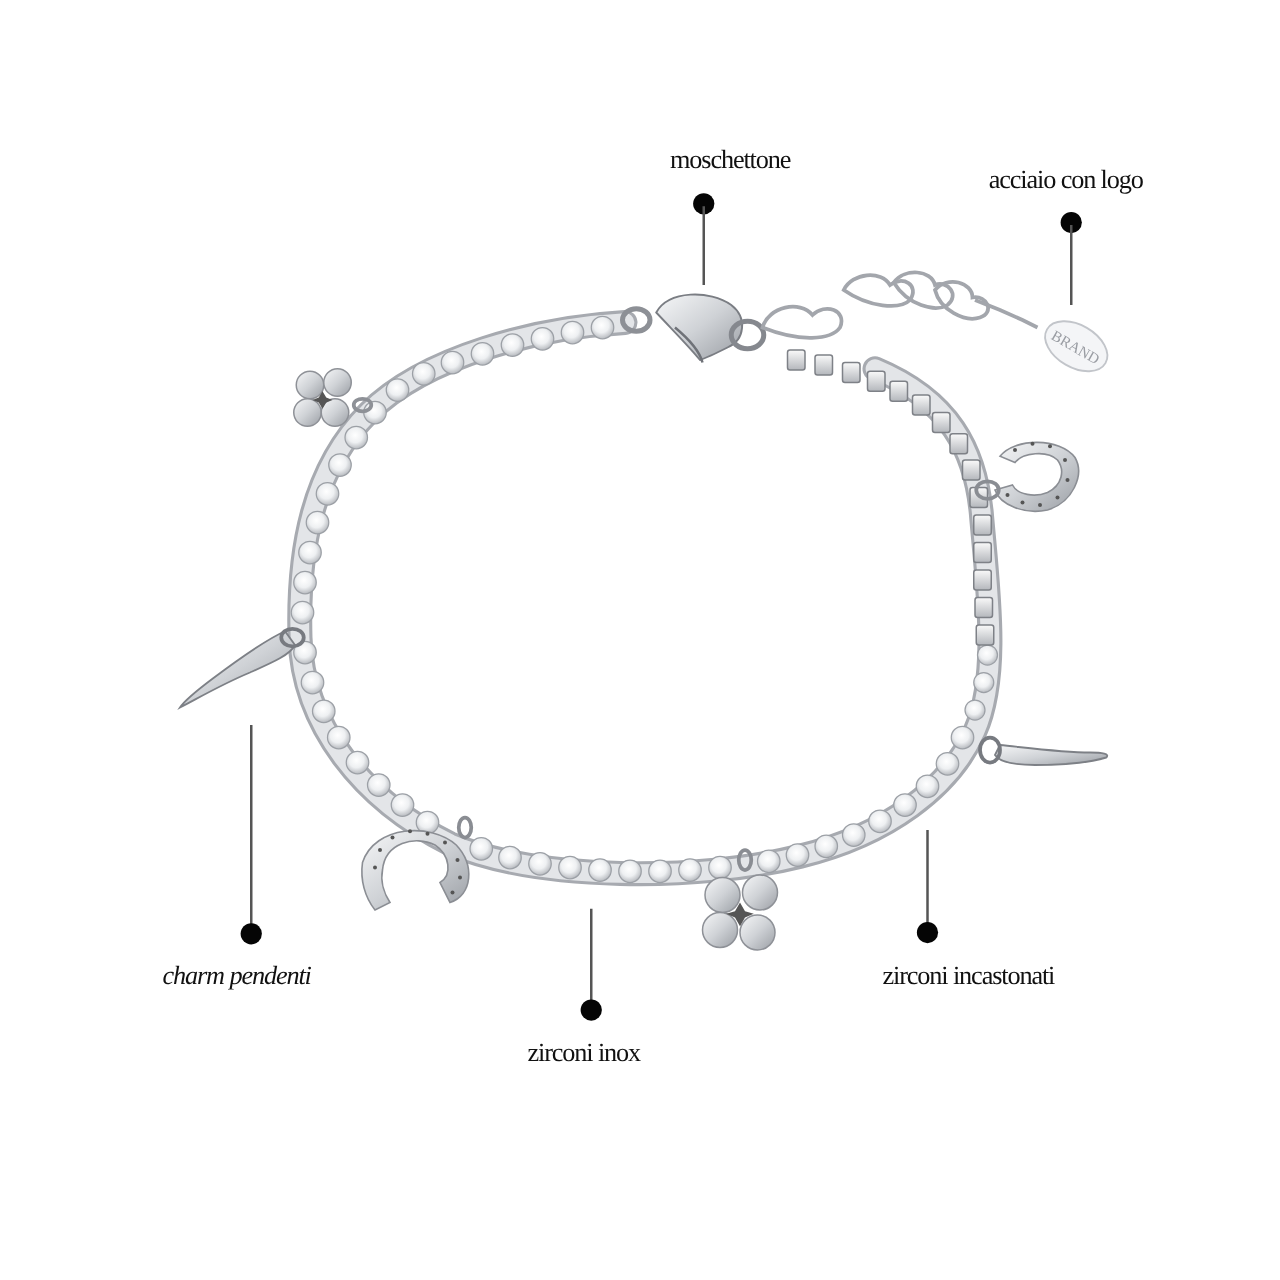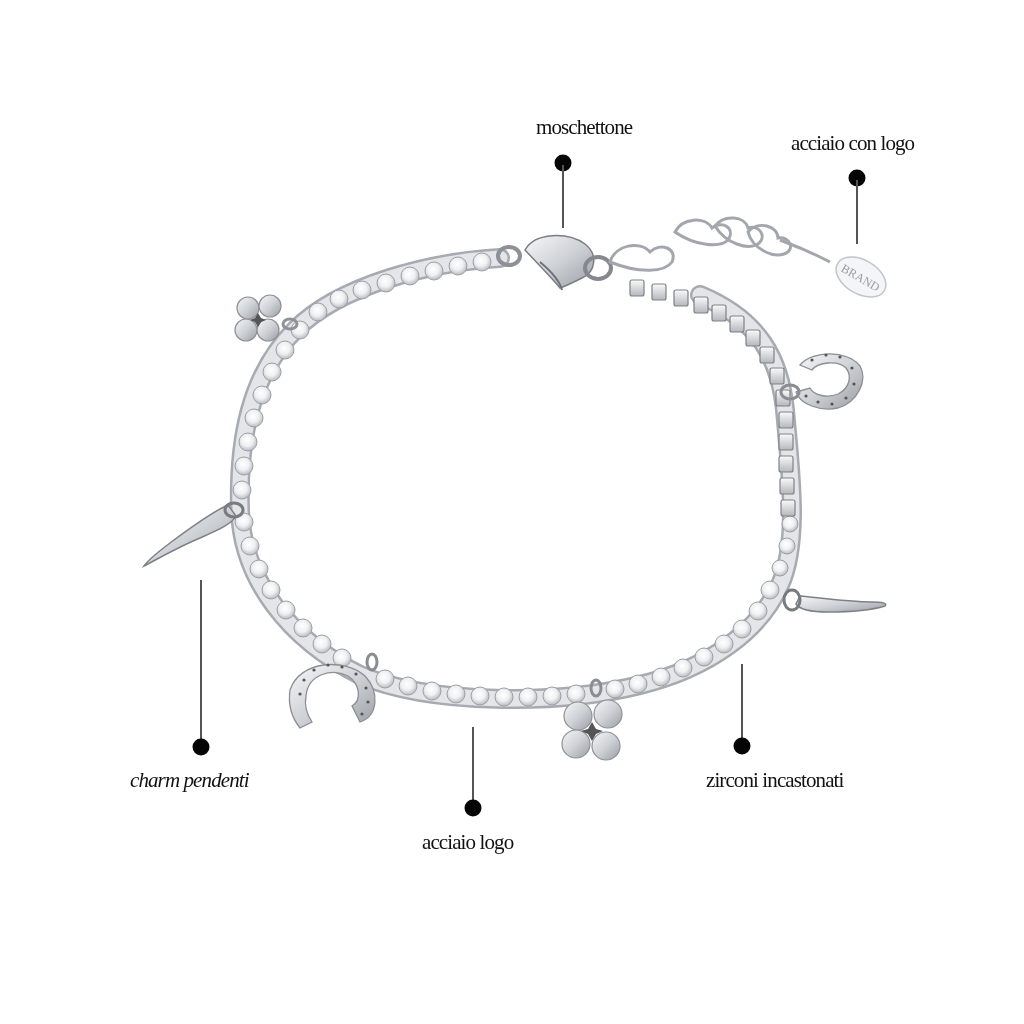--- a/index.html
+++ b/index.html
@@ -197,20 +197,20 @@
 
 <div>
   <div class="line" style="left:201px; top:580px; height:166px;"></div>
   <div class="dot" style="left:201px; top:747px;"></div>
   <div class="label" style="left:130px; top:770px;font-style:italic;">charm pendenti</div>
 </div>
 
 <div>
   <div class="line" style="left:473px; top:727px; height:80px;"></div>
   <div class="dot" style="left:473px; top:808px;"></div>
-  <div class="label" style="left:422px; top:832px;">acciaio logo</div>
+  <div class="label" style="left:422px; top:832px;">zirconi inox</div>
 </div>
 
 <div>
   <div class="line" style="left:742px; top:664px; height:82px;"></div>
   <div class="dot" style="left:742px; top:746px;"></div>
   <div class="label" style="left:662px; top:770px;margin-left:44px;">zirconi incastonati</div>
 </div>
 
 </body></html>

